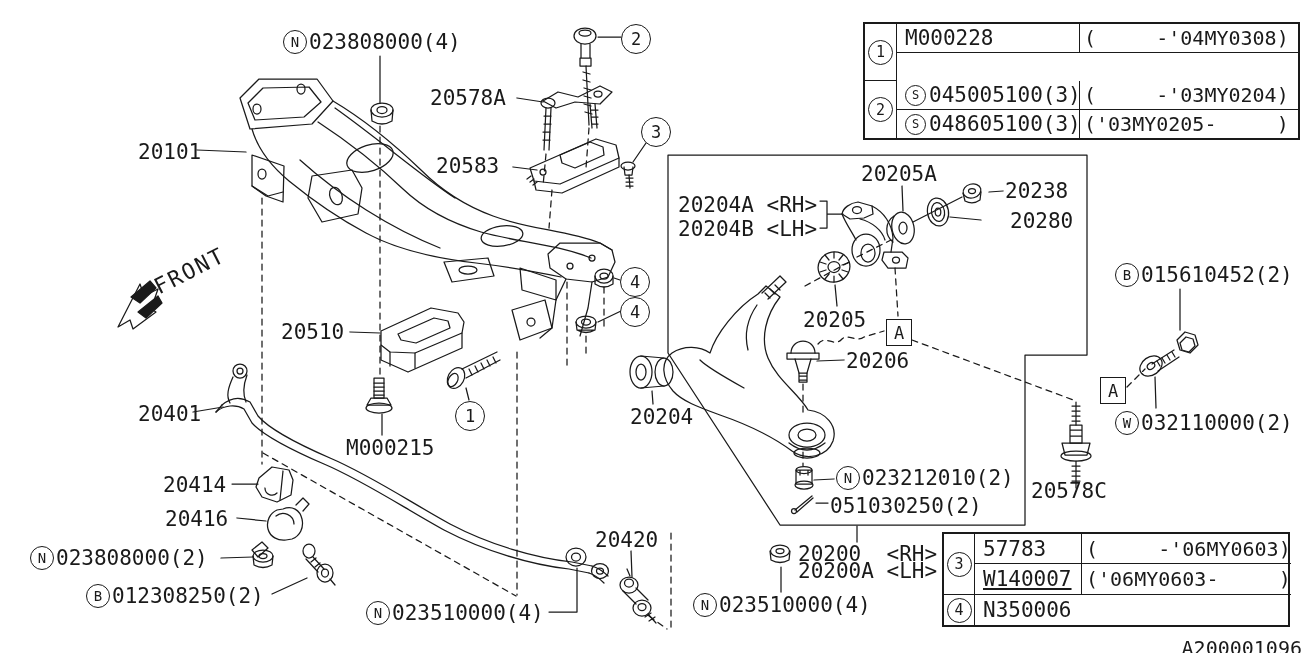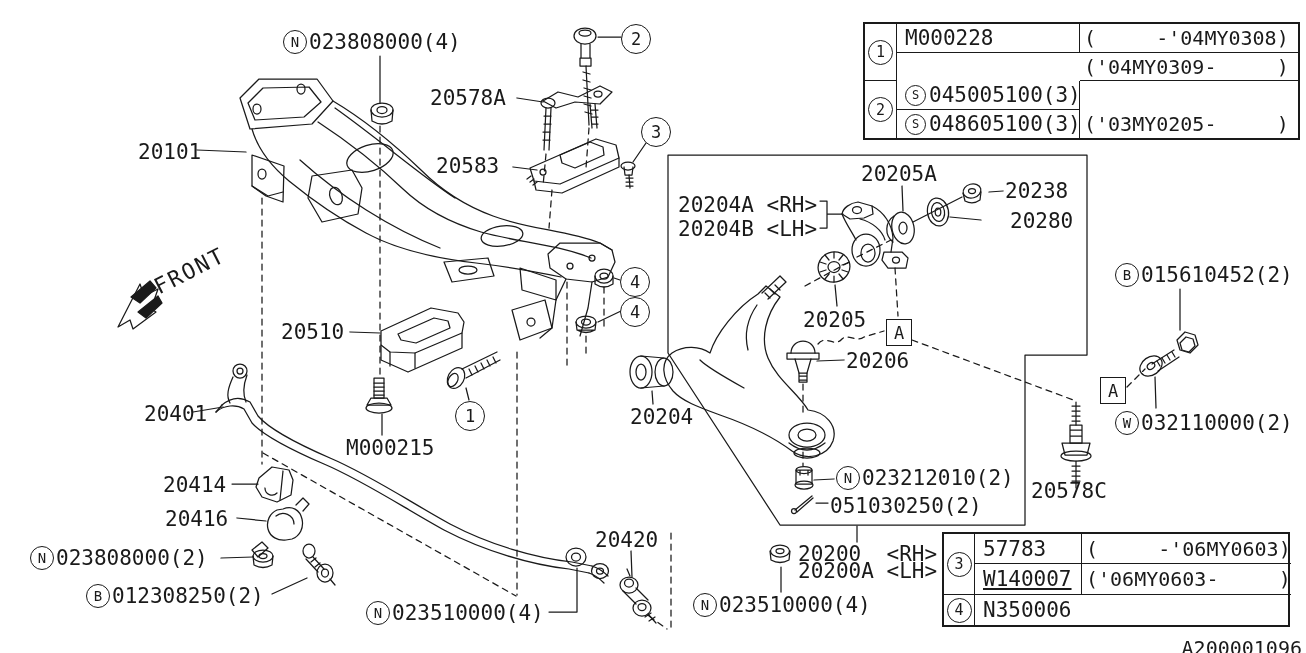--- a/index.html
+++ b/index.html
@@ -298,21 +298,21 @@
   </g>
 </svg>
 
   <div class="front" style="left:150px;top:277px;">FRONT</div>
 
   <div class="lbl" style="left:138px;top:141px;">20101</div>
   <div class="lbl" style="left:430px;top:87px;">20578A</div>
   <div class="lbl" style="left:436px;top:155px;">20583</div>
   <div class="lbl" style="left:281px;top:321px;">20510</div>
   <div class="lbl" style="left:346px;top:437px;">M000215</div>
-  <div class="lbl" style="left:144px;top:403px;">20401</div>
+  <div class="lbl" style="left:138px;top:403px;">20401</div>
   <div class="lbl" style="left:163px;top:474px;text-align:right;">20414</div>
   <div class="lbl" style="left:165px;top:508px;">20416</div>
   <div class="lbl" style="left:595px;top:529px;">20420</div>
   <div class="lbl" style="left:678px;top:194px;">20204A &lt;RH&gt;</div>
   <div class="lbl" style="left:678px;top:218px;">20204B &lt;LH&gt;</div>
   <div class="lbl" style="left:861px;top:163px;">20205A</div>
   <div class="lbl" style="left:1005px;top:180px;">20238</div>
   <div class="lbl" style="left:983px;top:210px;margin-left:27px;">20280</div>
   <div class="lbl" style="left:803px;top:309px;">20205</div>
   <div class="lbl" style="left:846px;top:350px;">20206</div>
@@ -358,24 +358,24 @@
 
   <div class="tbl" style="left:863px;top:22px;width:437px;grid-template-columns:32px 183px 1fr;grid-template-rows:29px 28px 29px 28px;">
     <div class="refc bR bB" style="grid-column:1;grid-row:1/3;">
       <span class="cnum">1</span>
     </div>
     <div class="refc bR" style="grid-column:1;grid-row:3/5;">
       <span class="cnum">2</span>
     </div>
     <div class="cell bR bB" style="grid-column:2;grid-row:1;"><span>M000228</span></div>
     <div class="cell datec bB" style="grid-column:3;grid-row:1;">(     -'04MY0308)</div>
-    <div class="cell datec bB" style="grid-column:3;grid-row:2;">('04MY0309-     )</div>
     <div class="cell bR bB" style="grid-column:2;grid-row:3;">
       <span class="cls">S</span><span>045005100(3)</span>
     </div>
+    <div class="cell datec bB" style="grid-column:3;grid-row:3;">(     -'03MY0204)</div>
     <div class="cell bR" style="grid-column:2;grid-row:4;">
       <span class="cls">S</span><span>048605100(3)</span>
     </div>
     <div class="cell datec" style="grid-column:3;grid-row:4;">('03MY0205-     )</div>
   </div>
 
   <div class="tbl" style="left:942px;top:532px;width:348px;grid-template-columns:31px 107px 1fr;grid-template-rows:30px 31px 30px;">
     <div class="refc bR bB" style="grid-column:1;grid-row:1/3;">
       <span class="cnum">3</span>
     </div>

